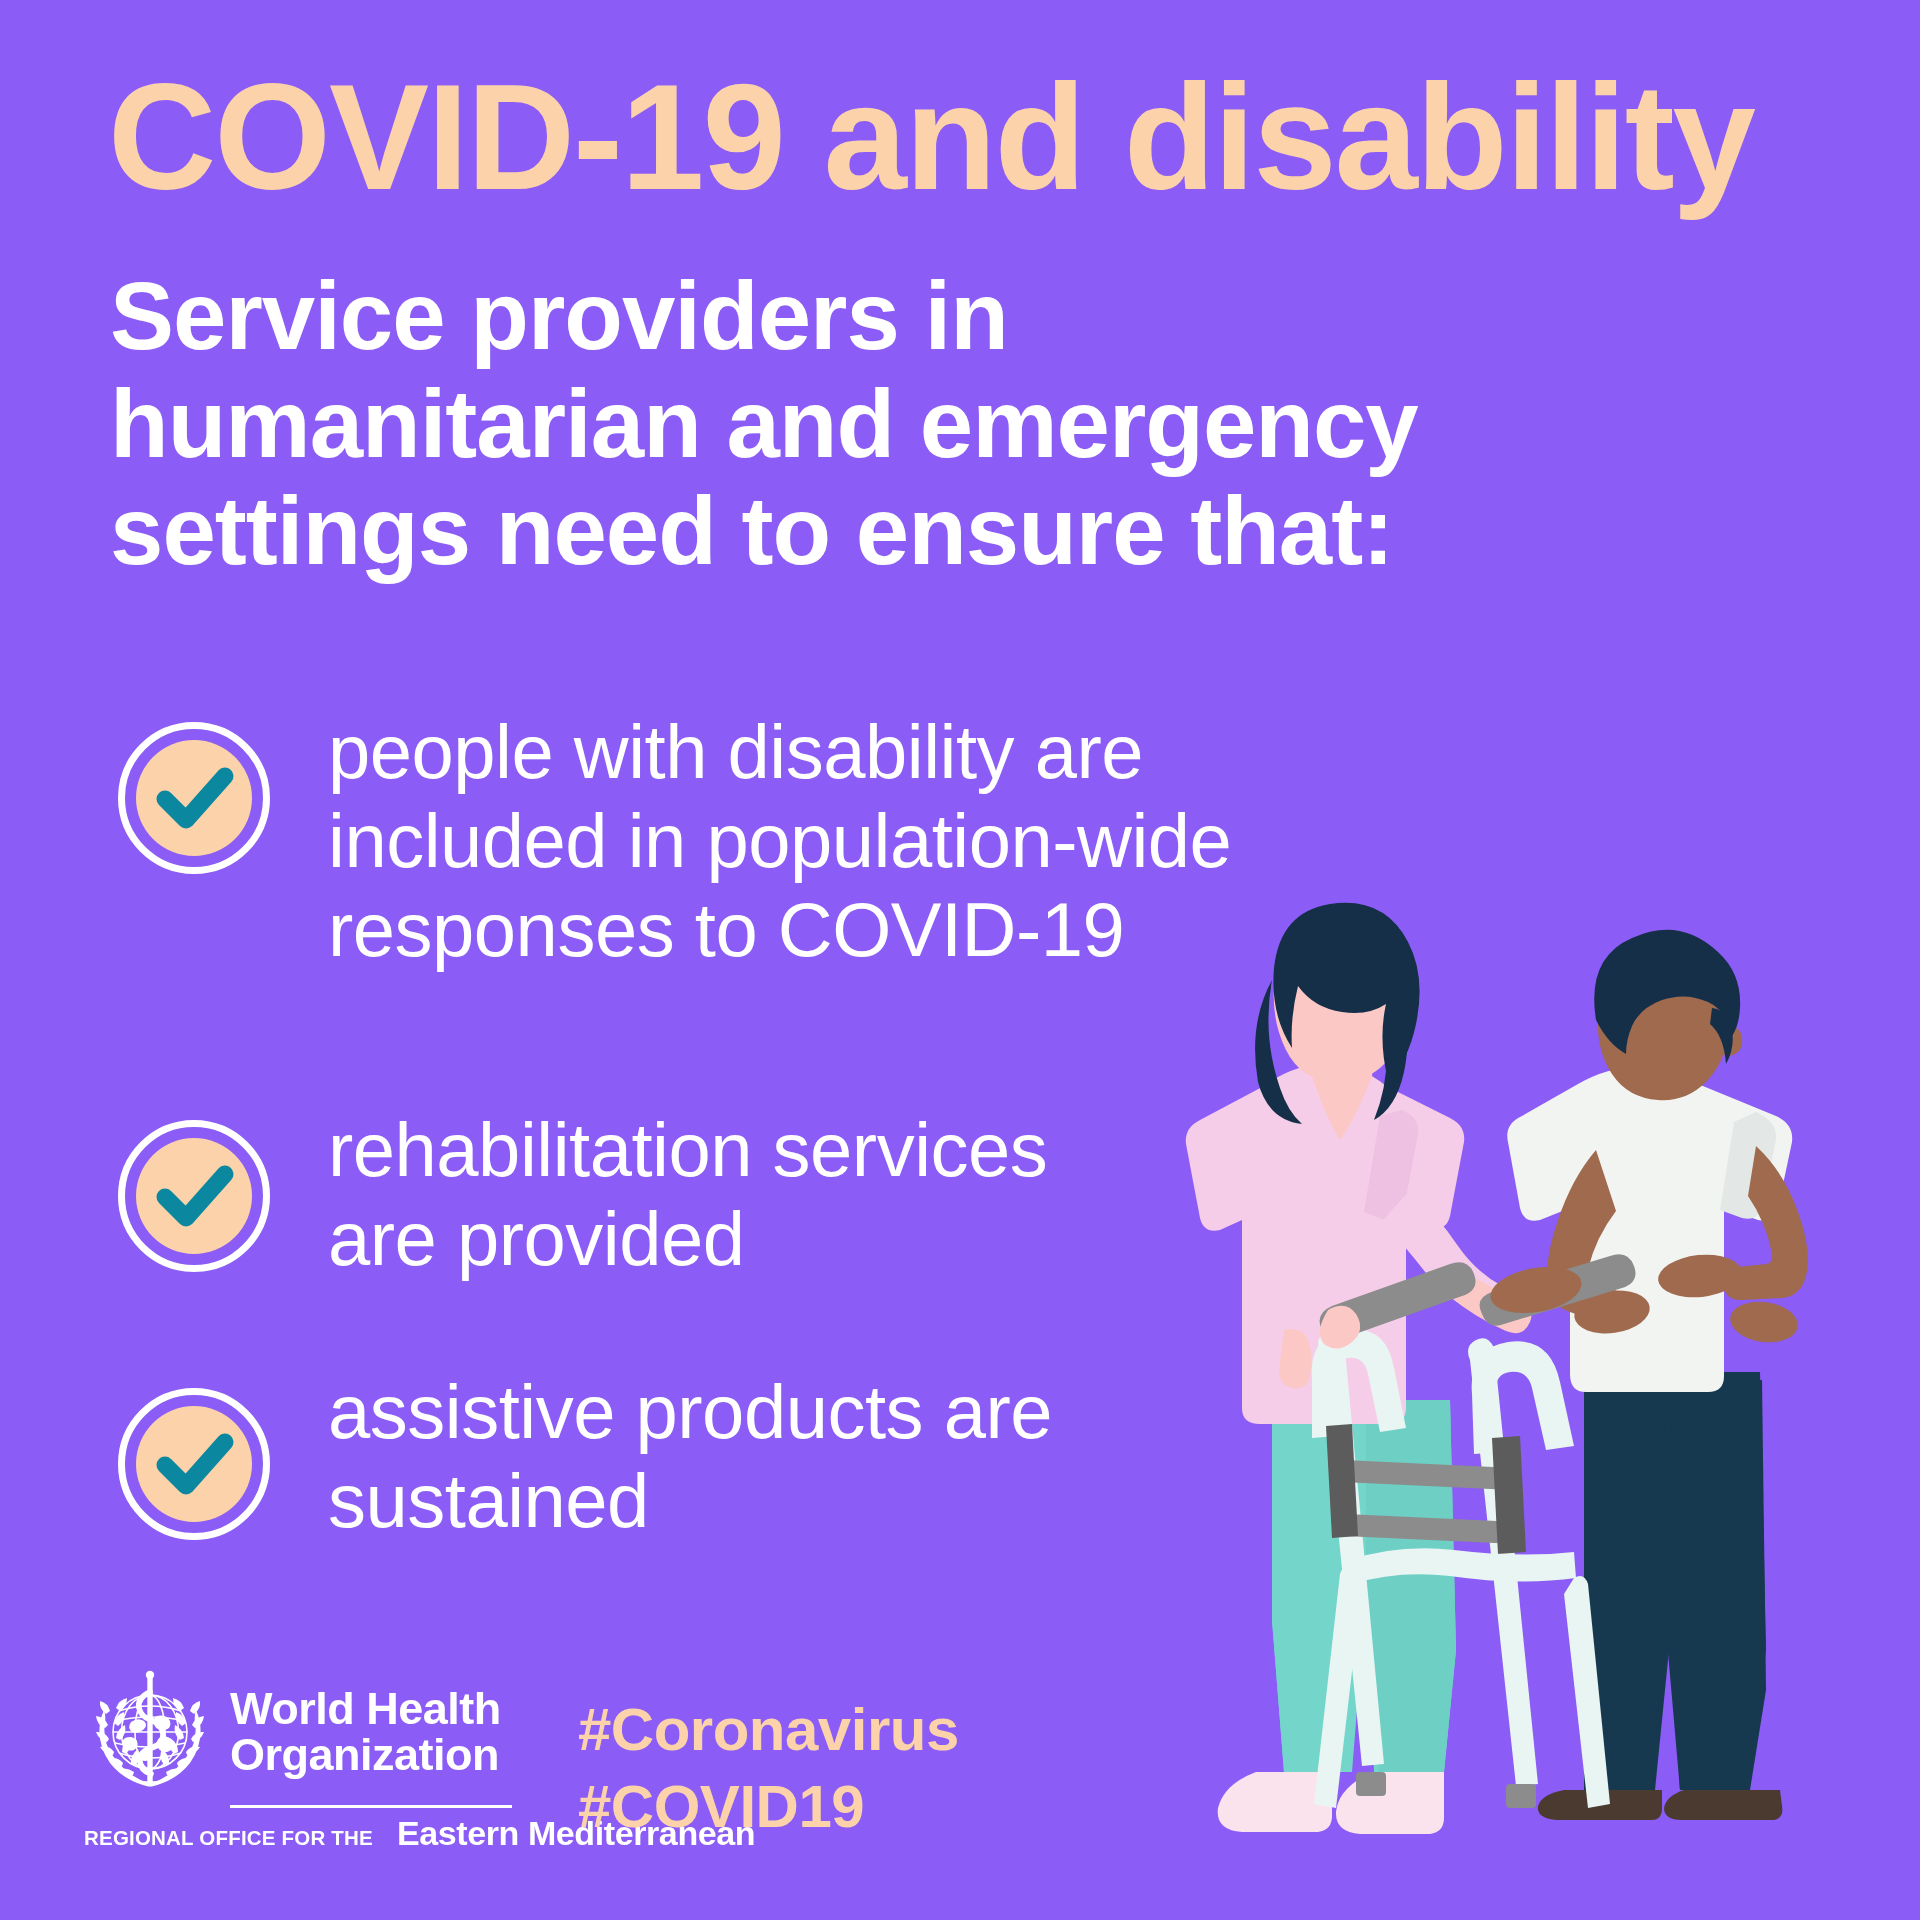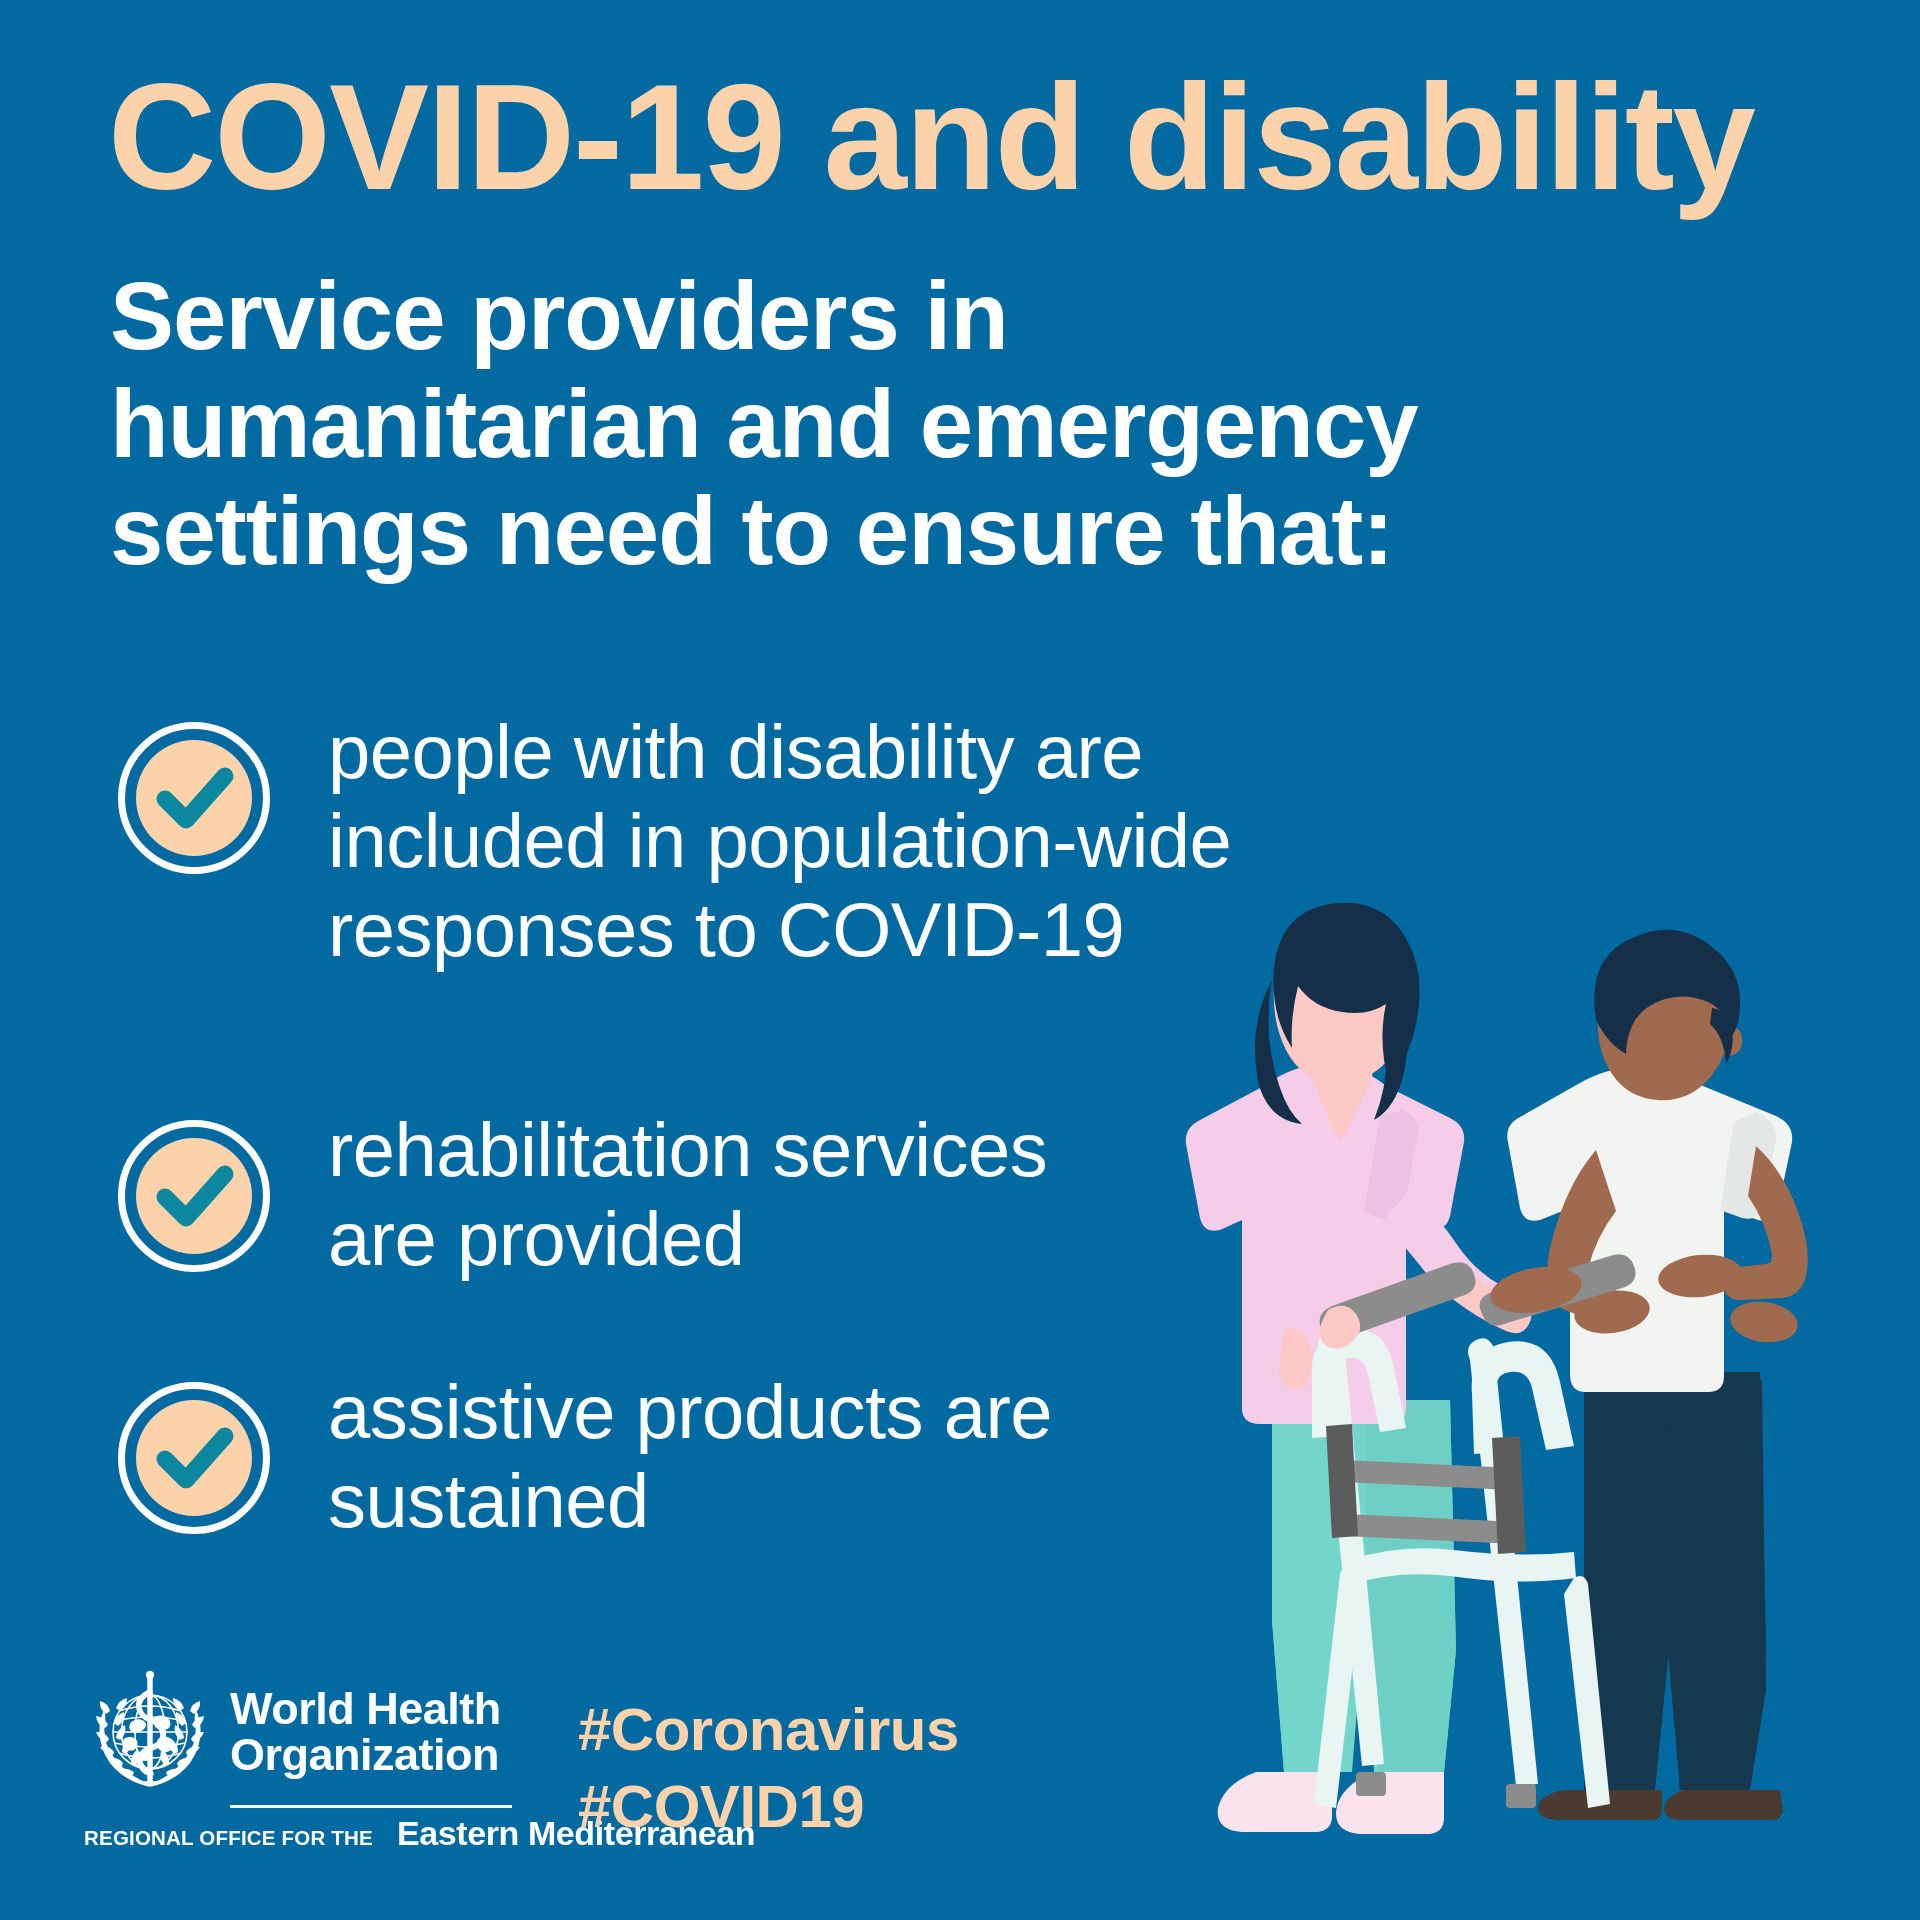--- a/index.html
+++ b/index.html
@@ -8,21 +8,21 @@
     background:#0B88A0;
     font-family:"Liberation Sans", sans-serif;
     overflow:hidden;
     position:relative;
   }
 
   #poster {
     position:absolute;
     left:0; top:0;
     width:1920px; height:1920px;
-    background:#0369a1;
+    background:#8b5cf6;
     overflow:hidden;
   }
 
   
   .title {
     position:absolute;
     left:108px; top:62px;
     width:1780px;
     color:#FBD2AA;
     font-size:150px;
@@ -53,21 +53,21 @@
     pointer-events:none;
   }
   .bullet {
     position:absolute;
     display:flex;
     align-items:flex-start;
     pointer-events:auto;
   }
   .bullet-1 { left:118px; top:722px;  width:1320px; }
   .bullet-2 { left:118px; top:1120px; width:1060px; }
-  .bullet-3 { left:118px; top:1382px; width:1060px; }
+  .bullet-3 { left:118px; top:1382px; width:1060px;align-items:center; }
 
   .check-wrap {
     flex:0 0 auto;
     width:152px; height:152px;
     position:relative;
     margin-right:58px;
   }
   .check-ring {
     position:absolute; left:0; top:0;
     width:152px; height:152px;

